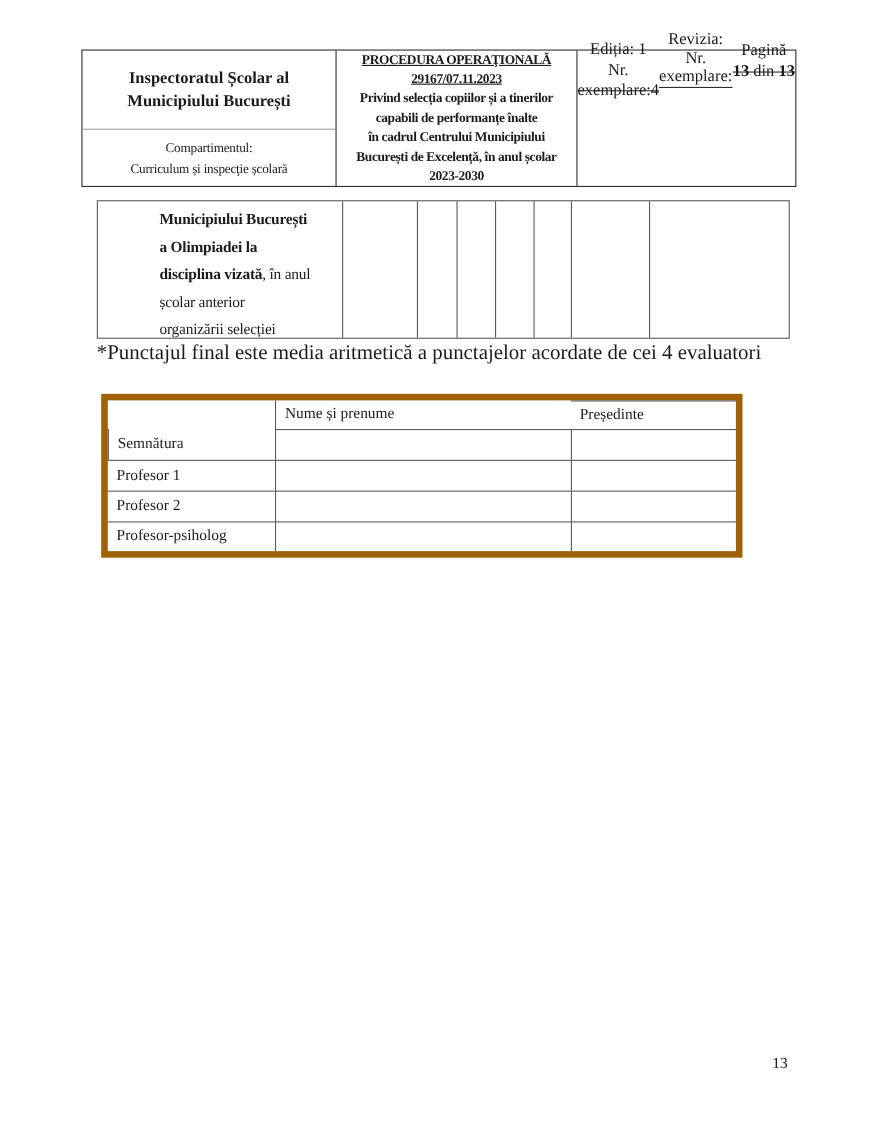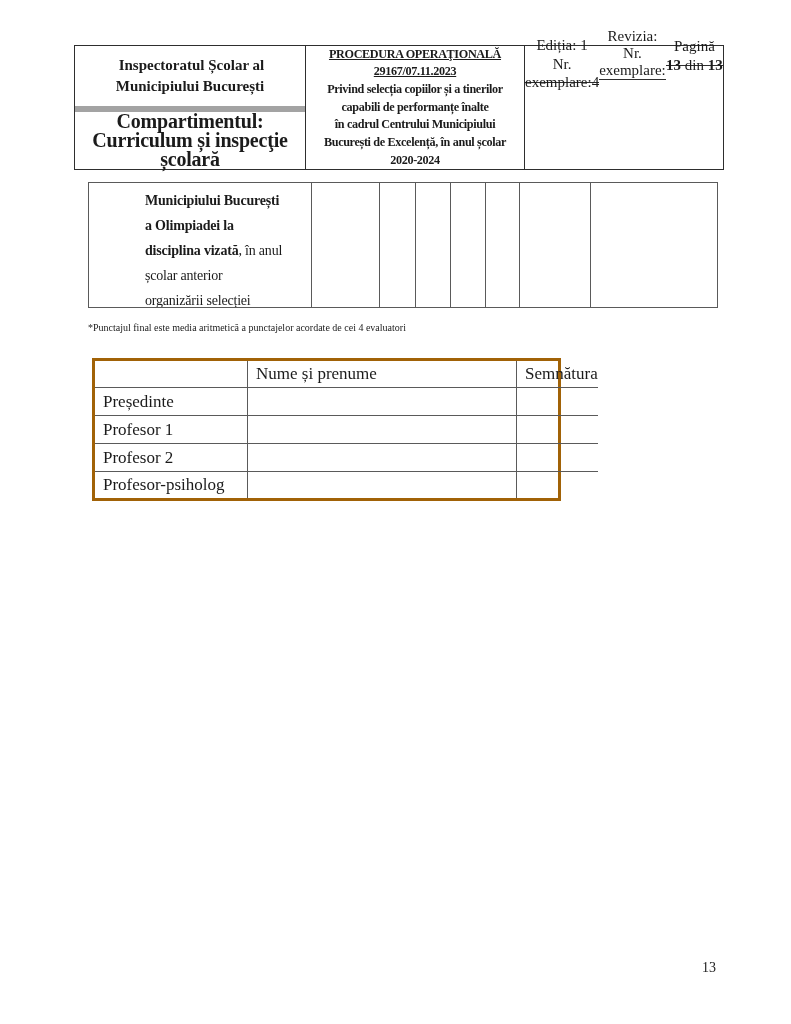--- a/index.html
+++ b/index.html
@@ -15,22 +15,22 @@
   .preline{white-space:pre-line;}
   .underl{text-decoration:underline;}
 
   
   .header-table{
     position:absolute;left:74px;top:45px;width:650px;height:125px;
     display:flex;border:1px solid #2e2e2e;box-sizing:border-box;
   }
   .h-col-left{width:230px;display:flex;flex-direction:column;box-sizing:border-box;}
   .h-cell{display:flex;align-items:center;justify-content:center;text-align:center;box-sizing:border-box;}
-  .h-org{height:72px;border-bottom:6px solid #a3a3a3;font-weight:bold;font-size:15px;line-height:21px;text-align:right;}
-  .h-dept{flex:1;font-weight:bold;font-size:20px;line-height:19px;letter-spacing:-0.2px;}
+  .h-org{height:72px;border-bottom:1px solid #a3a3a3;font-weight:bold;font-size:15px;line-height:21px;}
+  .h-dept{flex:1;font-weight:normal;font-size:12px;line-height:19px;letter-spacing:-0.2px;}
   .h-col-mid{
     width:220px;border-left:1px solid #2e2e2e;border-right:1px solid #2e2e2e;
     box-sizing:border-box;display:flex;flex-direction:column;justify-content:center;
     text-align:center;font-weight:bold;font-size:12.2px;line-height:17.7px;letter-spacing:-0.35px;
     overflow:hidden;
   }
   .h-col-right{flex:1;display:flex;flex-direction:row;font-size:15px;box-sizing:border-box;}
   .h-r1{height:37px;border-bottom:1px solid #2e2e2e;line-height:18.5px;}
   .h-r2{height:34px;border-bottom:1px solid #2e2e2e;line-height:17px;align-items:flex-end;}
   .h-r3{height:20px;border-bottom:1px solid #2e2e2e;line-height:19px;}
@@ -44,28 +44,28 @@
   .c-text{
     width:222px;box-sizing:border-box;padding:5px 0 0 56px;
     font-size:14px;letter-spacing:-0.2px;line-height:25px;
     white-space:nowrap;overflow:hidden;
   }
   .c-cell{box-sizing:border-box;border-left:1px solid #5a5a5a;}
   .cw1{width:68px;} .cw2{width:36px;} .cw3{width:35px;} .cw4{width:35px;}
   .cw5{width:34px;} .cw6{width:71px;} .cw7{flex:1;}
 
   
-  .footnote{position:absolute;left:88px;top:322px;font-size:10px;}
+  .footnote{position:absolute;left:88px;top:310px;font-size:19px;}
 
   
   .sig-table{
-    position:absolute;left:92px;top:358px;width:469px;
+    position:absolute;left:92px;top:358px;width:583px;
     display:grid;grid-template-columns:152px 269px 1fr;
     grid-template-rows:26px 28px 28px 28px 27px;
-    border:3px solid #a16207;box-sizing:border-box;font-size:17px;
+    border:6px solid #a16207;box-sizing:border-box;font-size:14px;
   }
   .s-cell{box-sizing:border-box;display:flex;align-items:center;padding-left:8px;}
   .s-bl{border-left:1px solid #5a5a5a;}
   .s-bt{border-top:1px solid #5a5a5a;}
 
   
   .page-number{position:absolute;left:702px;top:960px;font-size:14px;}
 </style>
 </head>
 <body>
@@ -83,21 +83,21 @@
 Curriculum și inspecţie școlară</span>
       </div>
     </div>
     <div class="h-col-mid">
       <div class="underl">PROCEDURA OPERAŢIONALĂ</div>
       <div class="underl">29167/07.11.2023</div>
       <div class="preline">Privind selecția copiilor și a tinerilor
 capabili de performanțe înalte
 în cadrul Centrului Municipiului
 București de Excelență, în anul școlar
-2020-2024</div>
+2023-2030</div>
     </div>
     <div class="h-col-right">
       <div class="h-cell h-r1">
         <span class="preline">Ediția: 1
 Nr. exemplare:4</span>
       </div>
       <div class="h-cell h-r2">
         <span class="preline">Revizia:
 Nr. exemplare:</span>
       </div>
@@ -122,23 +122,23 @@
     <div class="c-cell cw5"></div>
     <div class="c-cell cw6"></div>
     <div class="c-cell cw7"></div>
   </div>
 
   <div class="footnote">*Punctajul final este media aritmetică a punctajelor acordate de cei 4 evaluatori</div>
 
   <div class="sig-table">
     <div class="s-cell"></div>
     <div class="s-cell s-bl">Nume și prenume</div>
+    <div class="s-cell s-bt">Președinte</div>
+
     <div class="s-cell s-bl">Semnătura</div>
-
-    <div class="s-cell s-bt">Președinte</div>
     <div class="s-cell s-bl s-bt"></div>
     <div class="s-cell s-bl s-bt"></div>
 
     <div class="s-cell s-bt">Profesor 1</div>
     <div class="s-cell s-bl s-bt"></div>
     <div class="s-cell s-bl s-bt"></div>
 
     <div class="s-cell s-bt">Profesor 2</div>
     <div class="s-cell s-bl s-bt"></div>
     <div class="s-cell s-bl s-bt"></div>

